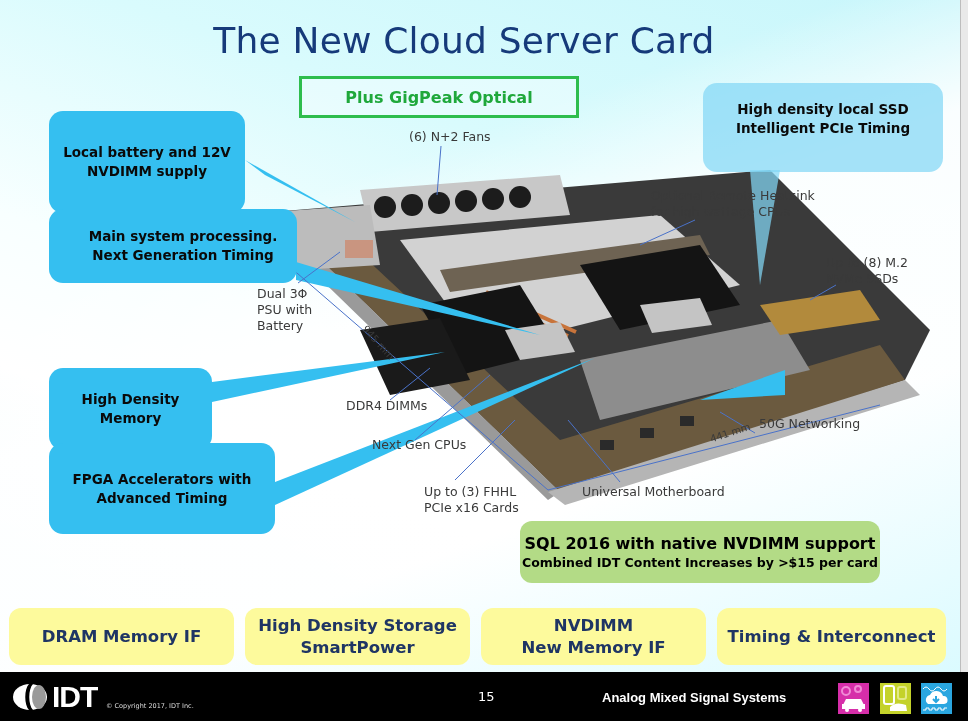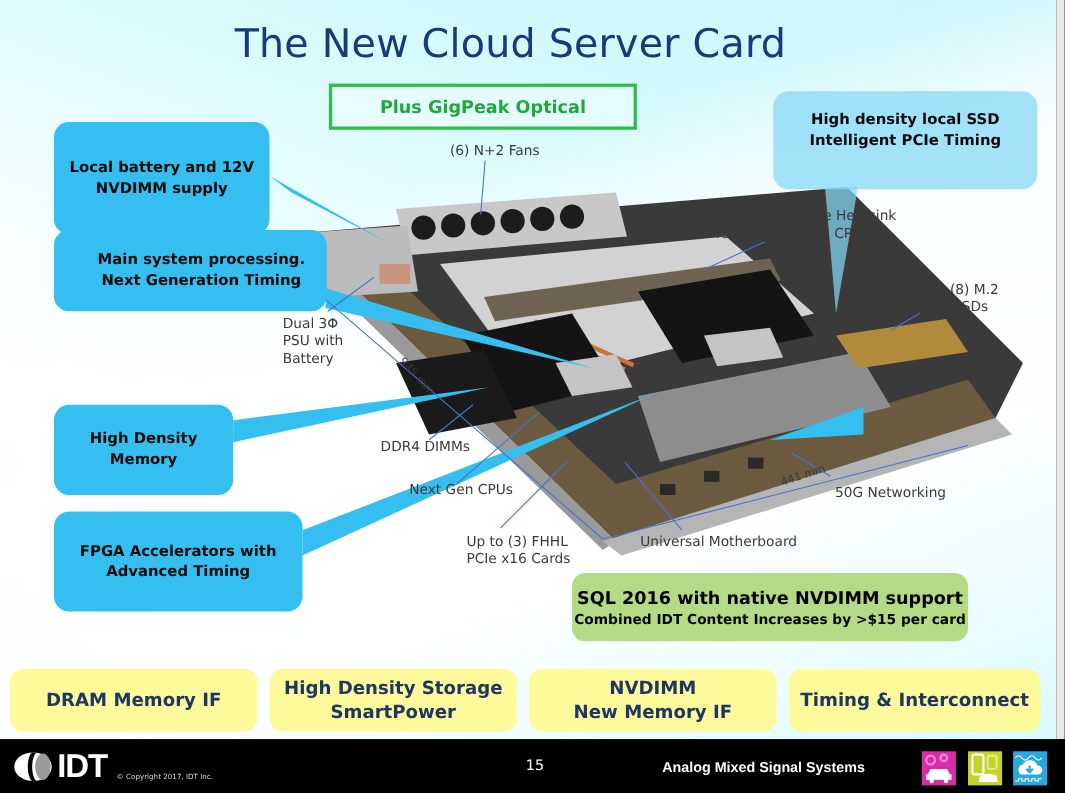--- a/index.html
+++ b/index.html
@@ -158,21 +158,21 @@
         <div>Main system processing.</div>
         <div>Next Generation Timing</div>
       </div>
   </div>
   <div class="callout" style="left:49px;top:368px;width:163px;height:82px;text-align:center;">
     <div>
         <div>High Density</div>
         <div>Memory</div>
       </div>
   </div>
-  <div class="callout" style="left:49px;top:465px;width:226px;height:91px;">
+  <div class="callout" style="left:49px;top:443px;width:226px;height:91px;">
     <div>
         <div>FPGA Accelerators with</div>
         <div>Advanced Timing</div>
       </div>
   </div>
   <div class="callout pale" style="left:703px;top:83px;width:240px;height:89px;padding-bottom:18px;">
     <div>
         <div>High density local SSD</div>
         <div>Intelligent PCIe Timing</div>
       </div>
@@ -189,21 +189,21 @@
   </div>
   <div class="lbl" style="left:257px;top:286px;">
     <div>Dual 3Φ</div>
     <div>PSU with</div>
     <div>Battery</div>
   </div>
   <div class="lbl rot" style="left:370px;top:322px;">945 mm</div>
   <div class="lbl" style="left:346px;top:398px;">DDR4 DIMMs</div>
   <div class="lbl" style="left:372px;top:437px;">Next Gen CPUs</div>
   <div class="lbl rot2" style="left:708px;top:432px;">441 mm</div>
-  <div class="lbl" style="left:759px;top:440px;">50G Networking</div>
+  <div class="lbl" style="left:759px;top:416px;">50G Networking</div>
   <div class="lbl" style="left:582px;top:484px;">Universal Motherboard</div>
   <div class="lbl" style="left:424px;top:484px;">
     <div>Up to (3) FHHL</div>
     <div>PCIe x16 Cards</div>
   </div>
 
   <div class="sql">
     <div class="l1">SQL 2016 with native NVDIMM support</div>
     <div class="l2">Combined IDT Content Increases by &gt;$15 per card</div>
   </div>

